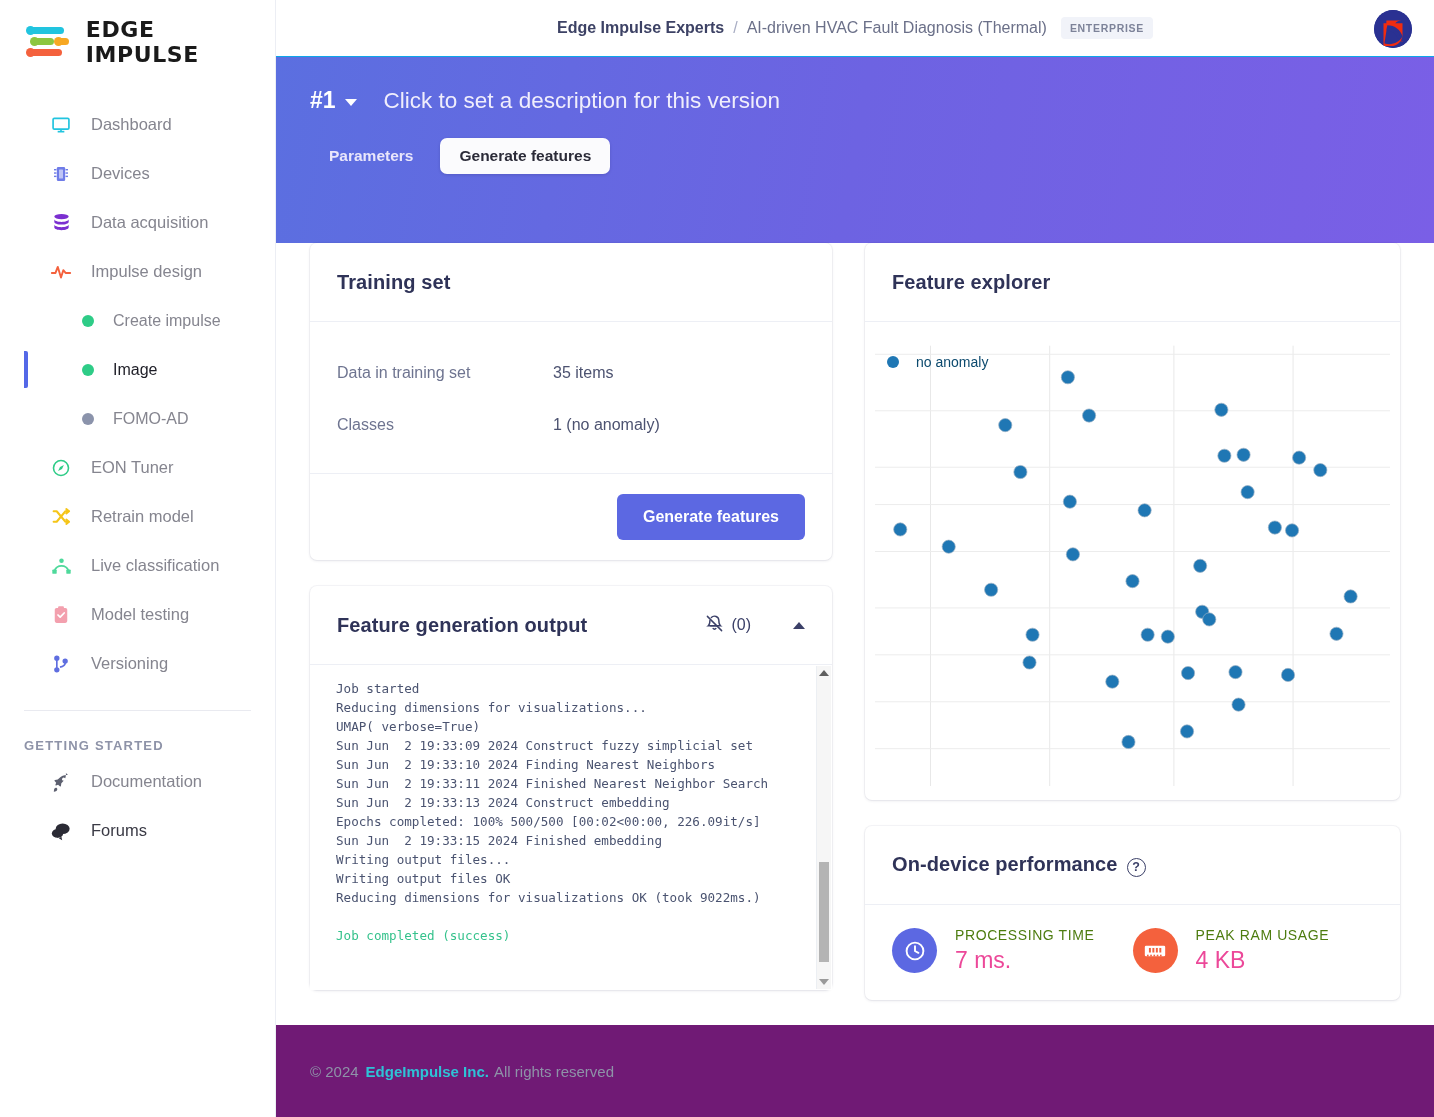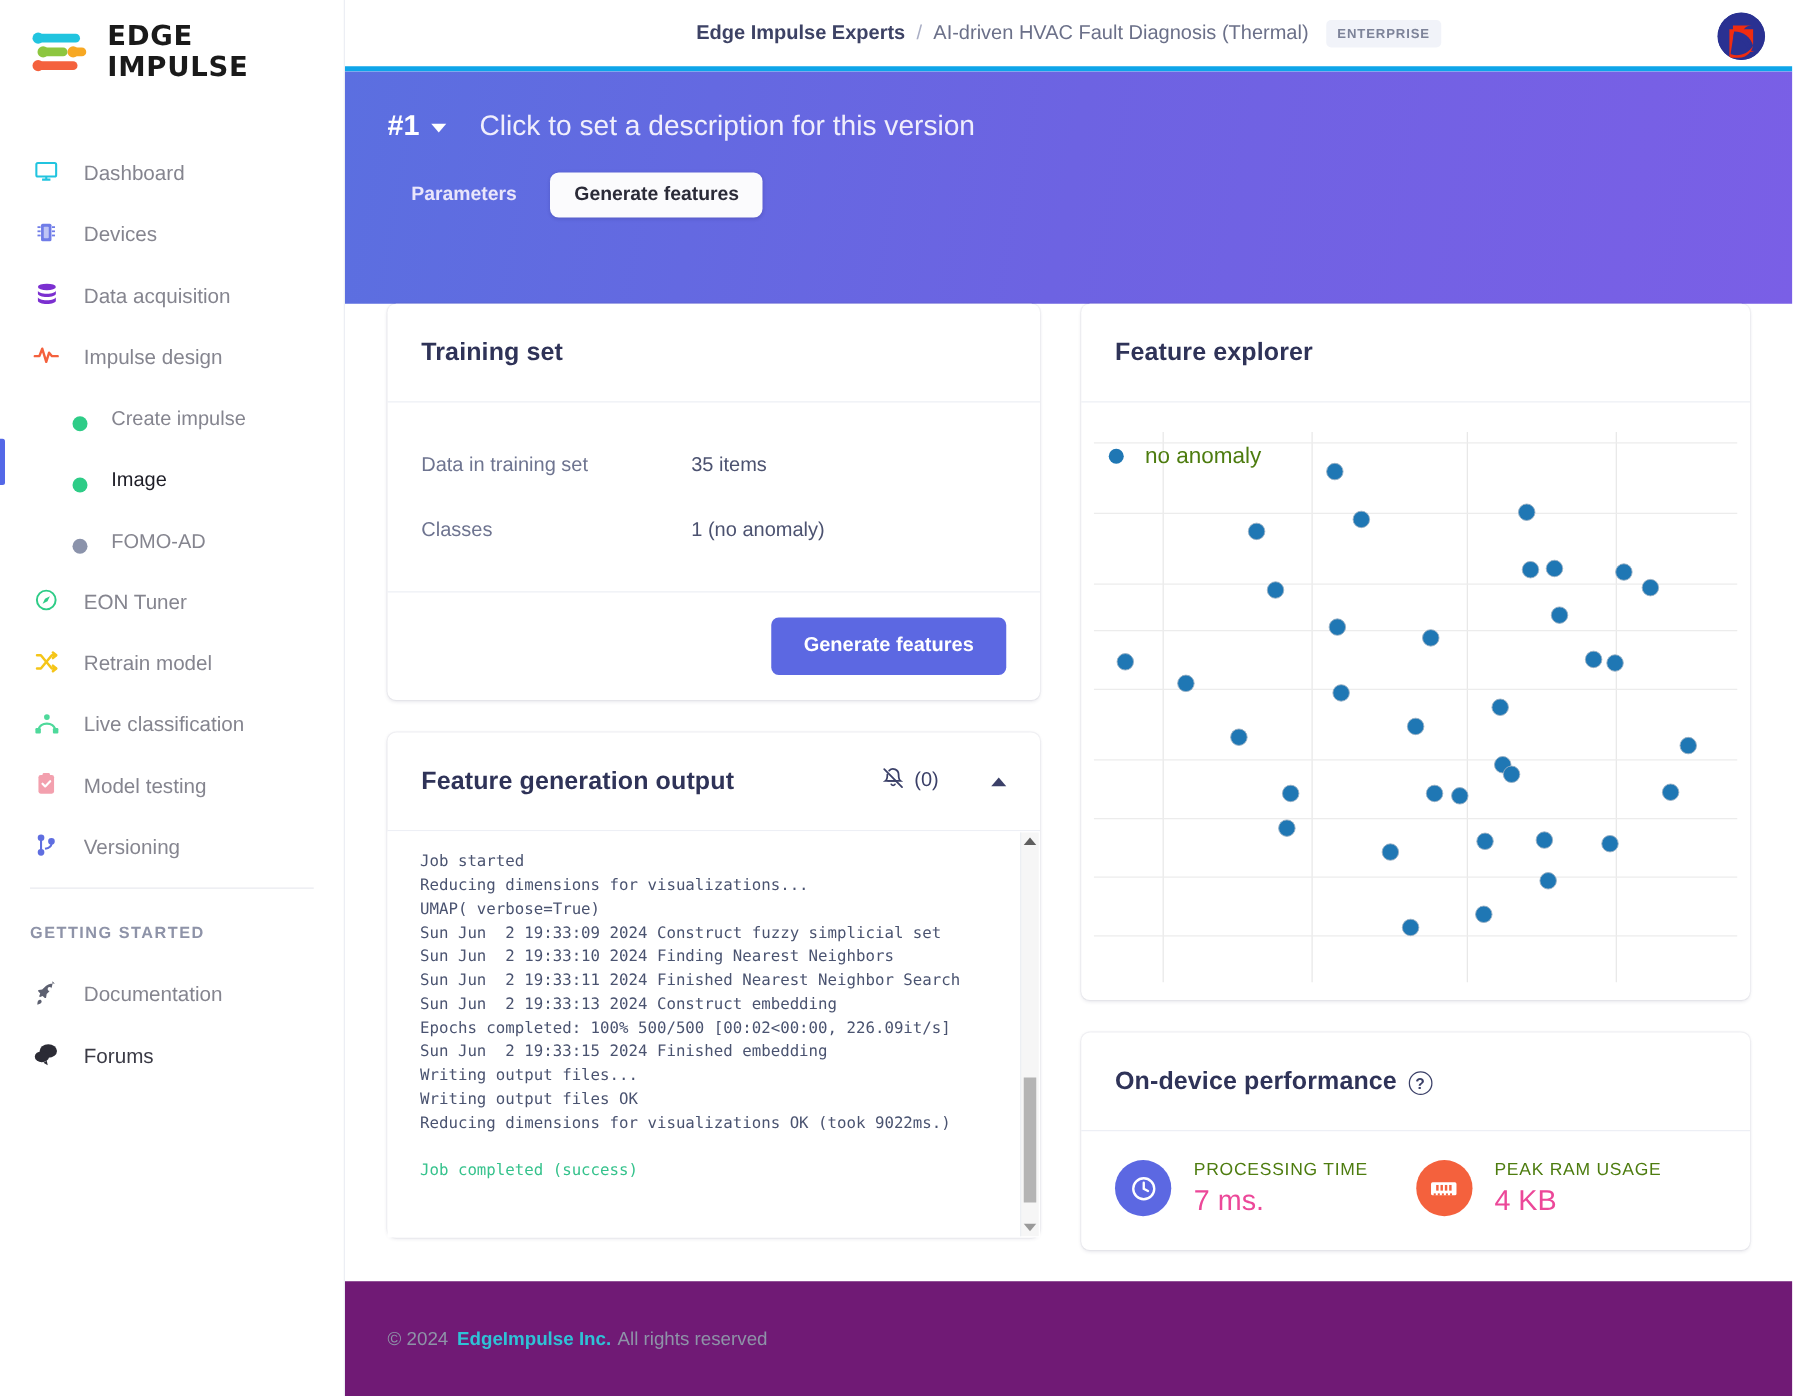--- a/index.html
+++ b/index.html
@@ -24,23 +24,23 @@
   .brand { display: flex; align-items: center; gap: 14px; padding: 22px 0 0 24px; height: 62px; }
   .brand-logo { width: 48px; height: 34px; position: relative; }
   .bar { position: absolute; height: 7px; border-radius: 4px; }
   .bar-dot { position: absolute; width: 9px; height: 9px; border-radius: 50%; }
   .brand-name {
     font-size: 22px; font-weight: 700; letter-spacing: 0.6px; color: #1a1a1a;
     font-family: "DejaVu Sans", sans-serif;
   }
   .nav { margin-top: 38px; }
   .nav-item {
-    display: flex; align-items: flex-end; gap: 17px;
+    display: flex; align-items: center; gap: 17px;
     height: 49px; padding-left: 24px; position: relative;
-    color: #8a8a99; font-size: 16.5px; cursor: pointer;
+    color: #8a8a99; font-size: 16.5px; cursor: pointer; margin-left: 24px;
   }
   .nav-item .nav-label { color: #85858f; }
   .nav-item.active > .nav-label { color: #1d1d26; }
   .nav-item.active::before {
     content: ""; position: absolute; left: 0; top: 6px; bottom: 6px;
     width: 4px; background: #5468e7; border-radius: 0 2px 2px 0;
   }
   .nav-icon { width: 26px; height: 24px; display: flex; align-items: center; justify-content: center; flex: 0 0 26px; }
   .sub-item { padding-left: 58px; height: 49px; gap: 19px; }
   .sub-dot { width: 12px; height: 12px; border-radius: 50%; flex: 0 0 12px; }
@@ -49,21 +49,21 @@
   .section-title {
     margin: 27px 0 4px 24px; font-size: 13px; font-weight: 700;
     letter-spacing: 1.2px; color: #8e93a8;
   }
 
   
   .main { flex: 1; height: 1117px; position: relative; background: #ffffff; overflow: hidden; }
 
   .topbar {
     height: 57px; display: flex; align-items: center; justify-content: center;
-    position: relative; background: #fff; border-bottom: 4px solid #0ea5e9;
+    position: relative; background: #fff; border-bottom: 1px solid #0ea5e9;
   }
   .breadcrumb { display: flex; align-items: center; gap: 9px; font-size: 16px; }
   .bc-org { color: #3d4265; font-weight: 700; cursor: pointer; }
   .bc-sep { color: #a9aec4; }
   .bc-proj { color: #6b7089; cursor: pointer; }
   .bc-badge {
     margin-left: 5px; background: #f1f3f9; color: #7d8399;
     font-size: 10.5px; font-weight: 700; letter-spacing: 0.7px;
     padding: 5px 9px; border-radius: 4px;
   }
@@ -152,21 +152,21 @@
     position: absolute; left: 2px; right: 2px; top: 196px; height: 100px;
     background: #b4b4b4; cursor: pointer;
   }
 
   
   .explorer-body { height: 478px; position: relative; padding: 16px 10px 14px 10px; }
   .plot { position: relative; width: 100%; height: 100%; }
   .plot svg { display: block; }
   .legend { position: absolute; left: 12px; top: 16px; display: flex; align-items: center; gap: 17px; }
   .legend-dot { width: 12px; height: 12px; border-radius: 50%; background: #1f77b4; }
-  .legend-label { font-size: 18px; color: #4d7c0f; }
+  .legend-label { font-size: 14px; color: #0c4a6e; }
 
   
   .perf-body { display: flex; padding: 22px 27px 26px 27px; gap: 0; }
   .perf-item { display: flex; align-items: center; gap: 18px; width: 50%; }
   .perf-icon {
     width: 45px; height: 45px; border-radius: 50%;
     display: flex; align-items: center; justify-content: center; flex: 0 0 45px;
   }
   .perf-icon.time { background: #5c68e2; }
   .perf-icon.ram { background: #f4613d; }

